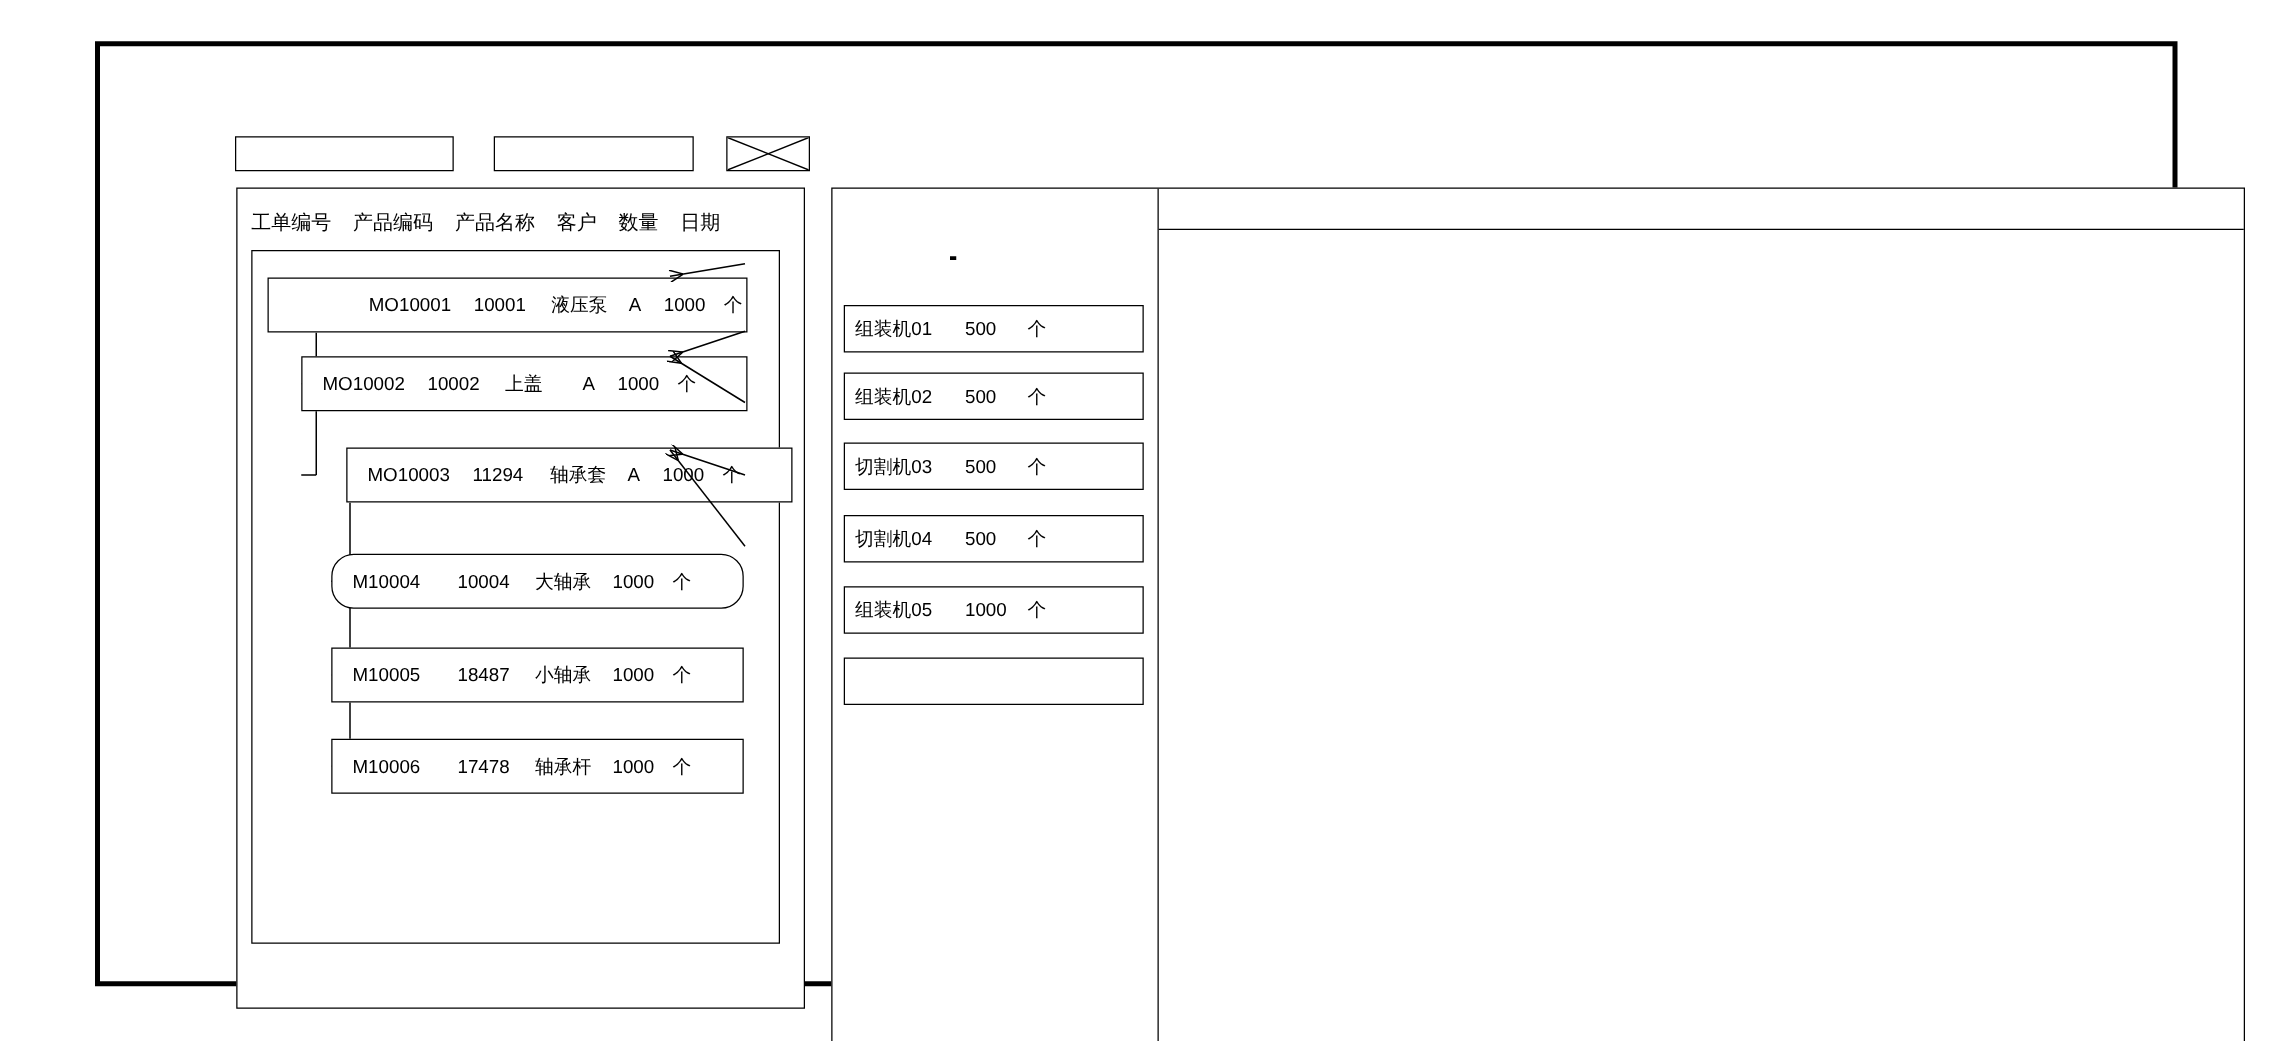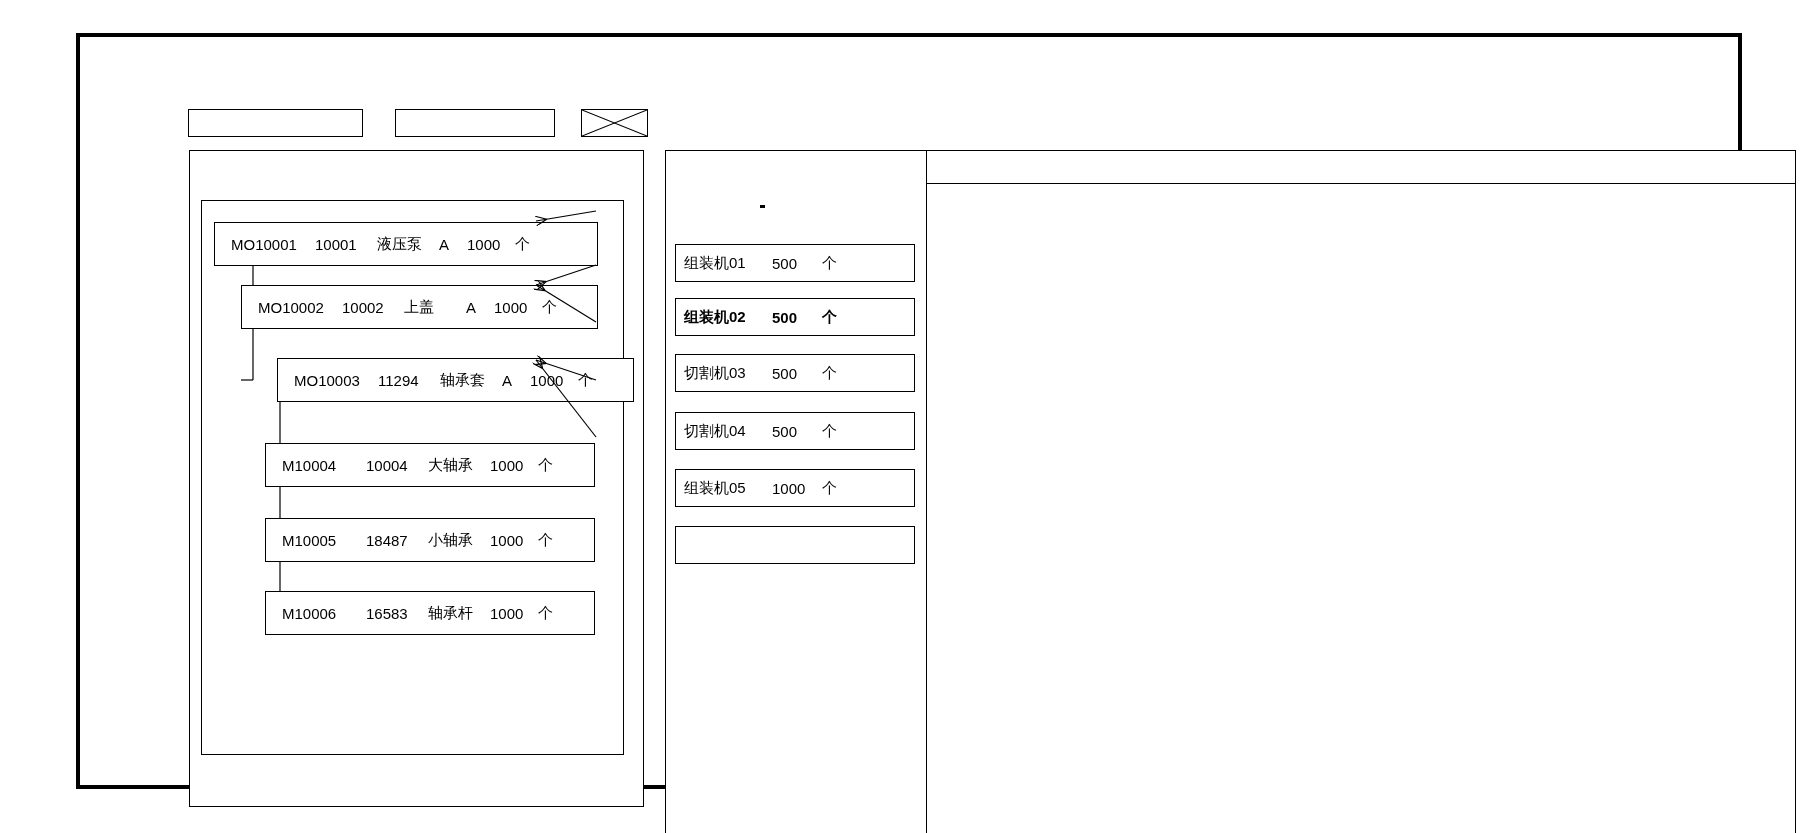--- a/index.html
+++ b/index.html
@@ -98,24 +98,24 @@
   }
   .tree-node .cell { display: inline-block; }
   .tree-node .c-order { min-width: 84px; }
   .tree-node .c-code  { min-width: 62px; }
   .tree-node .c-name  { min-width: 62px; }
   .tree-node .c-cust  { min-width: 28px; }
   .tree-node .c-qty   { min-width: 48px; text-align: left; }
   .tree-node .c-unit  { min-width: 18px; }
 
   
-  #node-0 { left: 12px;  top: 21px;  width: 384px; height: 44px; }
+  #node-0 { left: 12px;  top: 21px;  width: 384px; height: 44px; justify-content: flex-end; }
   #node-1 { left: 39px;  top: 84px;  width: 357px; height: 44px; }
   #node-2 { left: 39px;  top: 157px; width: 357px; height: 44px; margin-left: 36px; }
-  #node-3 { left: 63px;  top: 242px; width: 330px; height: 44px; }
+  #node-3 { left: 63px;  top: 242px; width: 330px; height: 44px; border-radius: 18px; }
   #node-4 { left: 63px;  top: 317px; width: 330px; height: 44px; }
   #node-5 { left: 63px;  top: 390px; width: 330px; height: 44px; }
 
   #tree-connectors {
     position: absolute;
     left: 0; top: 0;
     width: 100%; height: 100%;
     pointer-events: none;
   }
 
@@ -164,21 +164,21 @@
     font-size: 15px;
     white-space: nowrap;
     display: flex;
     align-items: center;
     padding-left: 8px;
   }
   .machine-box .m-name { min-width: 88px; display: inline-block; }
   .machine-box .m-qty  { min-width: 50px; display: inline-block; }
   .machine-box .m-unit { display: inline-block; }
   #machine-0 { top: 93px; }
-  #machine-1 { top: 147px; font-weight: bold; }
+  #machine-1 { top: 147px; }
   #machine-2 { top: 203px; }
   #machine-3 { top: 261px; }
   #machine-4 { top: 318px; }
   #machine-5 { top: 375px; }
 
   
   #detail-pane {
     position: absolute;
     left: 261px;
     top: 0;
@@ -216,20 +216,28 @@
       <div class="tb-box" id="tb-image">
         <svg viewBox="0 0 67 28" preserveAspectRatio="none">
           <line x1="0" y1="0" x2="67" y2="28" stroke="#000000" stroke-width="1.2"></line>
           <line x1="67" y1="0" x2="0" y2="28" stroke="#000000" stroke-width="1.2"></line>
         </svg>
       </div>
     </div>
 
     <div id="left-panel">
 
+      <div id="left-columns">
+        <span class="col">工单编号</span>
+        <span class="col">产品编码</span>
+        <span class="col">产品名称</span>
+        <span class="col">客户</span>
+        <span class="col">数量</span>
+        <span class="col">日期</span>
+      </div>
 
       <div id="tree-container">
 
         <svg id="tree-connectors" viewBox="0 0 421 553" preserveAspectRatio="none">
 
           <line x1="51" y1="65" x2="51" y2="179" stroke="#000000" stroke-width="1.2"></line>
 
           <line x1="51" y1="106" x2="39" y2="106" stroke="#000000" stroke-width="1.2"></line>
 
           <line x1="51" y1="179" x2="39" y2="179" stroke="#000000" stroke-width="1.2"></line>
@@ -279,21 +287,21 @@
         <div class="tree-node" id="node-4">
           <span class="cell c-order">M10005</span>
           <span class="cell c-code">18487</span>
           <span class="cell c-name">小轴承</span>
           <span class="cell c-qty">1000</span>
           <span class="cell c-unit">个</span>
         </div>
 
         <div class="tree-node" id="node-5">
           <span class="cell c-order">M10006</span>
-          <span class="cell c-code">16583</span>
+          <span class="cell c-code">17478</span>
           <span class="cell c-name">轴承杆</span>
           <span class="cell c-qty">1000</span>
           <span class="cell c-unit">个</span>
         </div>
 
       </div>
     </div>
 
     <div id="right-container">
 

